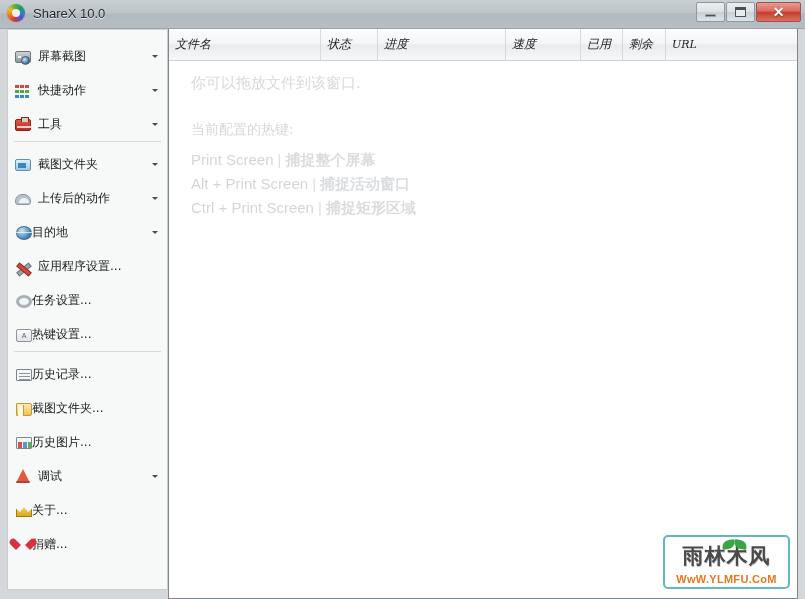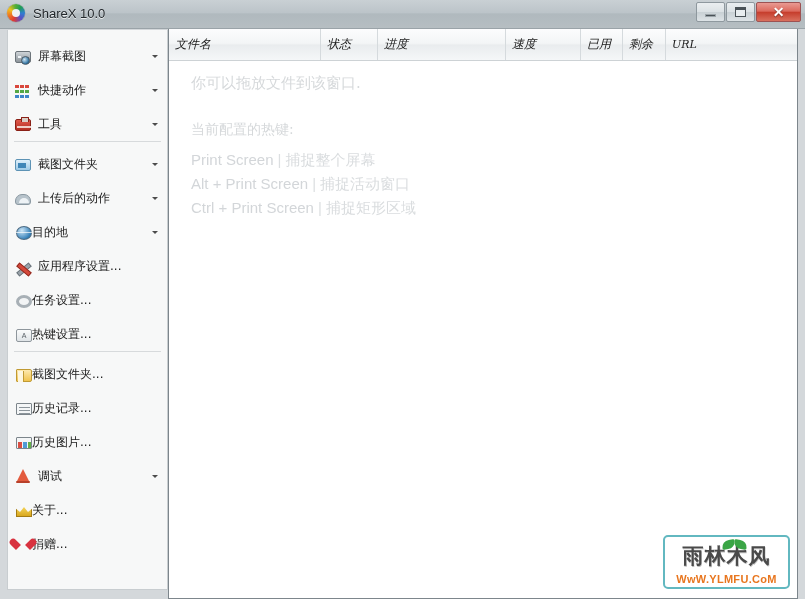--- a/index.html
+++ b/index.html
@@ -384,20 +384,21 @@
   .hotkey-row {
     font-size: 15px;
     color: #d3d6d9;
     line-height: 23px;
     white-space: nowrap;
     font-family: "Liberation Sans", sans-serif;
   }
   .hotkey-row .hk-desc {
     font-family: "DejaVu Sans", "Liberation Sans", sans-serif;
     color: #dadddf;
+    font-weight: bold;
   }
   .hotkey-row .hk-bar { color: #dcdfe1; padding: 0 4px; }
 
   
   #watermark {
     position: absolute;
     right: 7px; bottom: 9px;
     width: 127px; height: 54px;
     background: #ffffff;
     border: 2px solid #62b8c0;
@@ -526,26 +527,26 @@
         <div class="menu-item">
           <span class="menu-icon ic-key">A</span>
           <span class="menu-label">热键设置...</span>
         </div>
       </div>
 
       <div class="menu-sep"></div>
 
       <div>
         <div class="menu-item">
+          <span class="menu-icon ic-hist"></span>
+          <span class="menu-label">历史记录...</span>
+        </div>
+        <div class="menu-item">
           <span class="menu-icon ic-folder"></span>
           <span class="menu-label">截图文件夹...</span>
-        </div>
-        <div class="menu-item">
-          <span class="menu-icon ic-hist"></span>
-          <span class="menu-label">历史记录...</span>
         </div>
         <div class="menu-item">
           <span class="menu-icon ic-imgs"></span>
           <span class="menu-label">历史图片...</span>
         </div>
         <div class="menu-item">
           <span class="menu-icon ic-cone"></span>
           <span class="menu-label">调试</span>
           <span class="menu-arrow"></span>
         </div>

